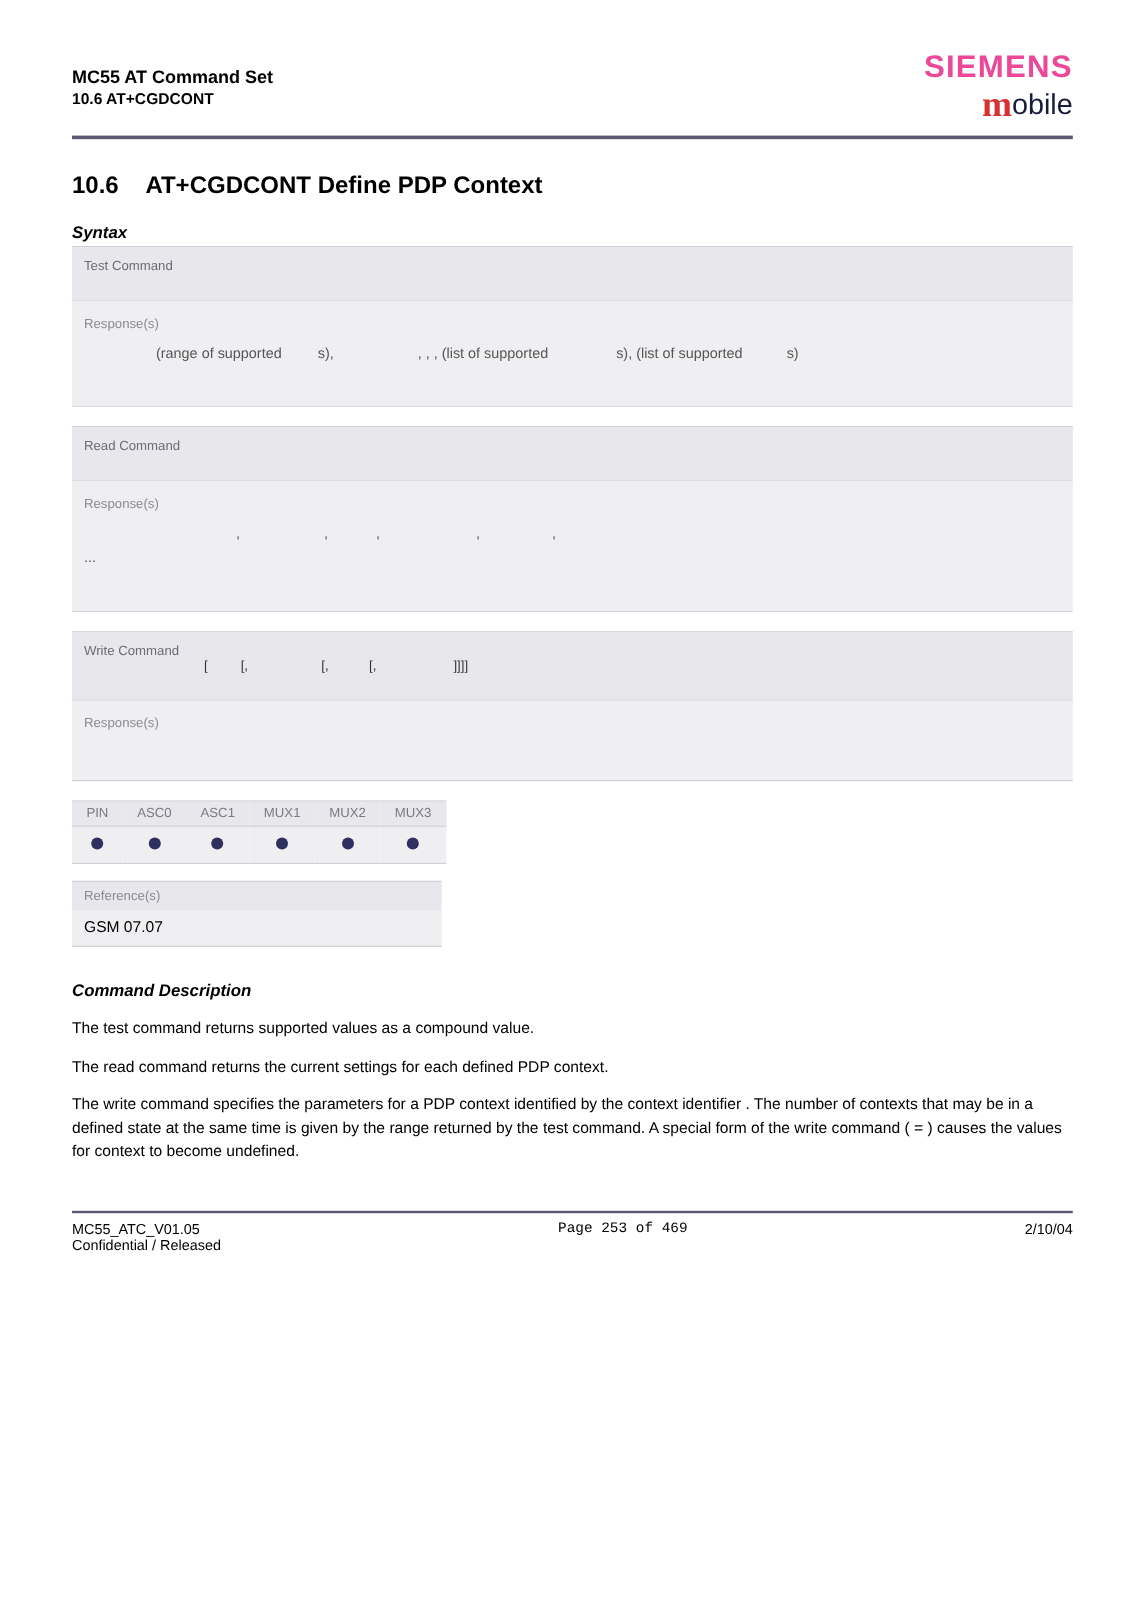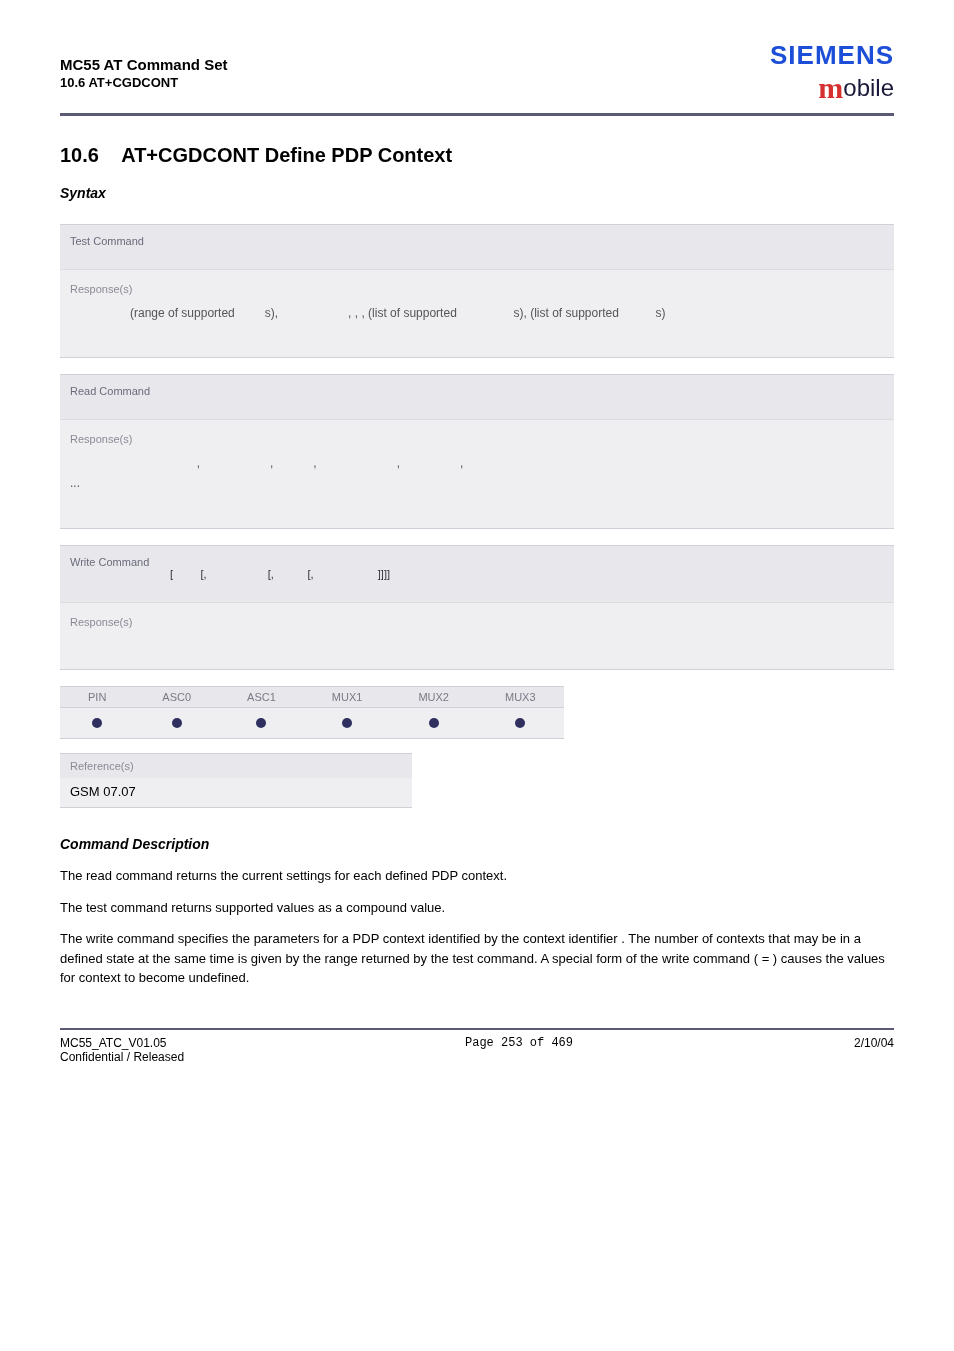--- a/index.html
+++ b/index.html
@@ -10,35 +10,35 @@
     width: 954px;
     margin: 0 auto;
     font-size: 13px;
   }
   .page { padding: 40px 60px 20px 60px; }
   .header { display: flex; justify-content: space-between; align-items: center; margin-bottom: 8px; }
   .header-left { font-weight: bold; }
   .header-left .title-line1 { font-size: 15px; }
   .header-left .title-line2 { font-size: 13px; margin-top: 2px; }
   .header-right { text-align: right; }
-  .siemens { font-weight: 900; font-size: 26px; letter-spacing: 1px; color: #1d4ed8; }
+  .siemens { font-weight: 900; font-size: 26px; letter-spacing: 1px; color: #ec4899; }
   .mobile { font-size: 24px; color: #1a1a3a; }
   .mobile .m { color: #d63030; font-weight: bold; font-size: 30px; font-family: Georgia, serif; display: inline-block; vertical-align: -2px;}
   .hr-main { border: none; border-top: 3px solid #5a5a77; margin-bottom: 28px; }
   .section-title { font-size: 20px; font-weight: bold; margin-bottom: 18px; }
-  .syntax-label { font-style: italic; font-weight: bold; font-size: 14px; margin-bottom: 23px; }
+  .syntax-label { font-style: italic; font-weight: bold; font-size: 14px; margin-bottom: 4px; }
   .panel { border: 1px solid #d0d0d8; border-left: none; border-right: none; margin-bottom: 16px; }
   .panel-head { background: #e7e7ec; color: #6b6b7a; font-size: 11px; padding: 10px 10px 22px 10px; border-bottom: 1px solid #dcdce0;}
   .panel-body { background: #efeff2; color: #555; font-size: 12px; padding: 10px 10px 34px 10px; line-height: 1.7; }
   .panel-body .resplabel { font-size: 11px; color: #8a8a95; margin-bottom: 4px; }
   .small-table { border-collapse: collapse; margin-top: 10px; }
-  .small-table th { background: #e7e7ec; color: #7a7a85; font-weight: normal; font-size: 11px; padding: 4px 28px; border-top: 1px solid #d0d0d8; border-bottom: 1px solid #d0d0d8; }
+  .small-table th { background: #e7e7ec; color: #7a7a85; font-weight: normal; font-size: 11px; padding: 4px 12px; border-top: 1px solid #d0d0d8; border-bottom: 1px solid #d0d0d8; }
   .small-table td { background: #efeff2; text-align: center; padding: 6px 12px; border-bottom: 1px solid #d0d0d8; font-size: 16px;}
   .dot { display: inline-block; width: 10px; height: 10px; border-radius: 50%; background: #2f2f60; }
-  .ref-panel { margin-top: 14px; width: 352px; }
+  .ref-panel { margin-top: 14px; width: 308px; }
   .ref-head { background: #e7e7ec; color: #8a8a95; font-size: 11px; padding: 6px 10px; border-top: 1px solid #d0d0d8;}
   .ref-body { background: #efeff2; padding: 6px 0 8px 10px; font-size: 13px; border-bottom: 1px solid #d0d0d8;}
   .cmd-desc-label { font-style: italic; font-weight: bold; font-size: 14px; margin-top: 28px; margin-bottom: 14px; }
   .body-text p { font-size: 13px; line-height: 1.5; margin-bottom: 12px; }
   .footer { border-top: 2px solid #5a5a77; margin-top: 40px; padding-top: 6px; display: flex; justify-content: space-between; font-size: 12px; gap: 32px; }
   .footer-left { text-align: left; }
   .footer-center { text-align: center; font-family: Liberation Mono, monospace; }
   .footer-right { text-align: center; }
 </style>
 </head>
@@ -114,22 +114,22 @@
     </table>
 
   <div class="ref-panel">
     <div class="ref-head">Reference(s)</div>
     <div class="ref-body">GSM 07.07</div>
   </div>
 
   <div class="cmd-desc-label">Command Description</div>
 
   <div class="body-text">
+    <p>The test command returns supported values as a compound value.</p>
     <p>The read command returns the current settings for each defined PDP context.</p>
-    <p>The test command returns supported values as a compound value.</p>
     <p>The write command specifies the parameters for a PDP context identified by the context identifier          . The number of contexts that may be in a defined state at the same time is given by the range returned by the test command. A special form of the write command (                    =         ) causes the values for context            to become undefined.</p>
   </div>
 
   <div class="footer">
     <div class="footer-left">
       <span>MC55_ATC_V01.05</span><br>
       <span>Confidential / Released</span>
     </div>
     <div class="footer-center">Page 253 of 469</div>
     <div class="footer-right">2/10/04</div>

